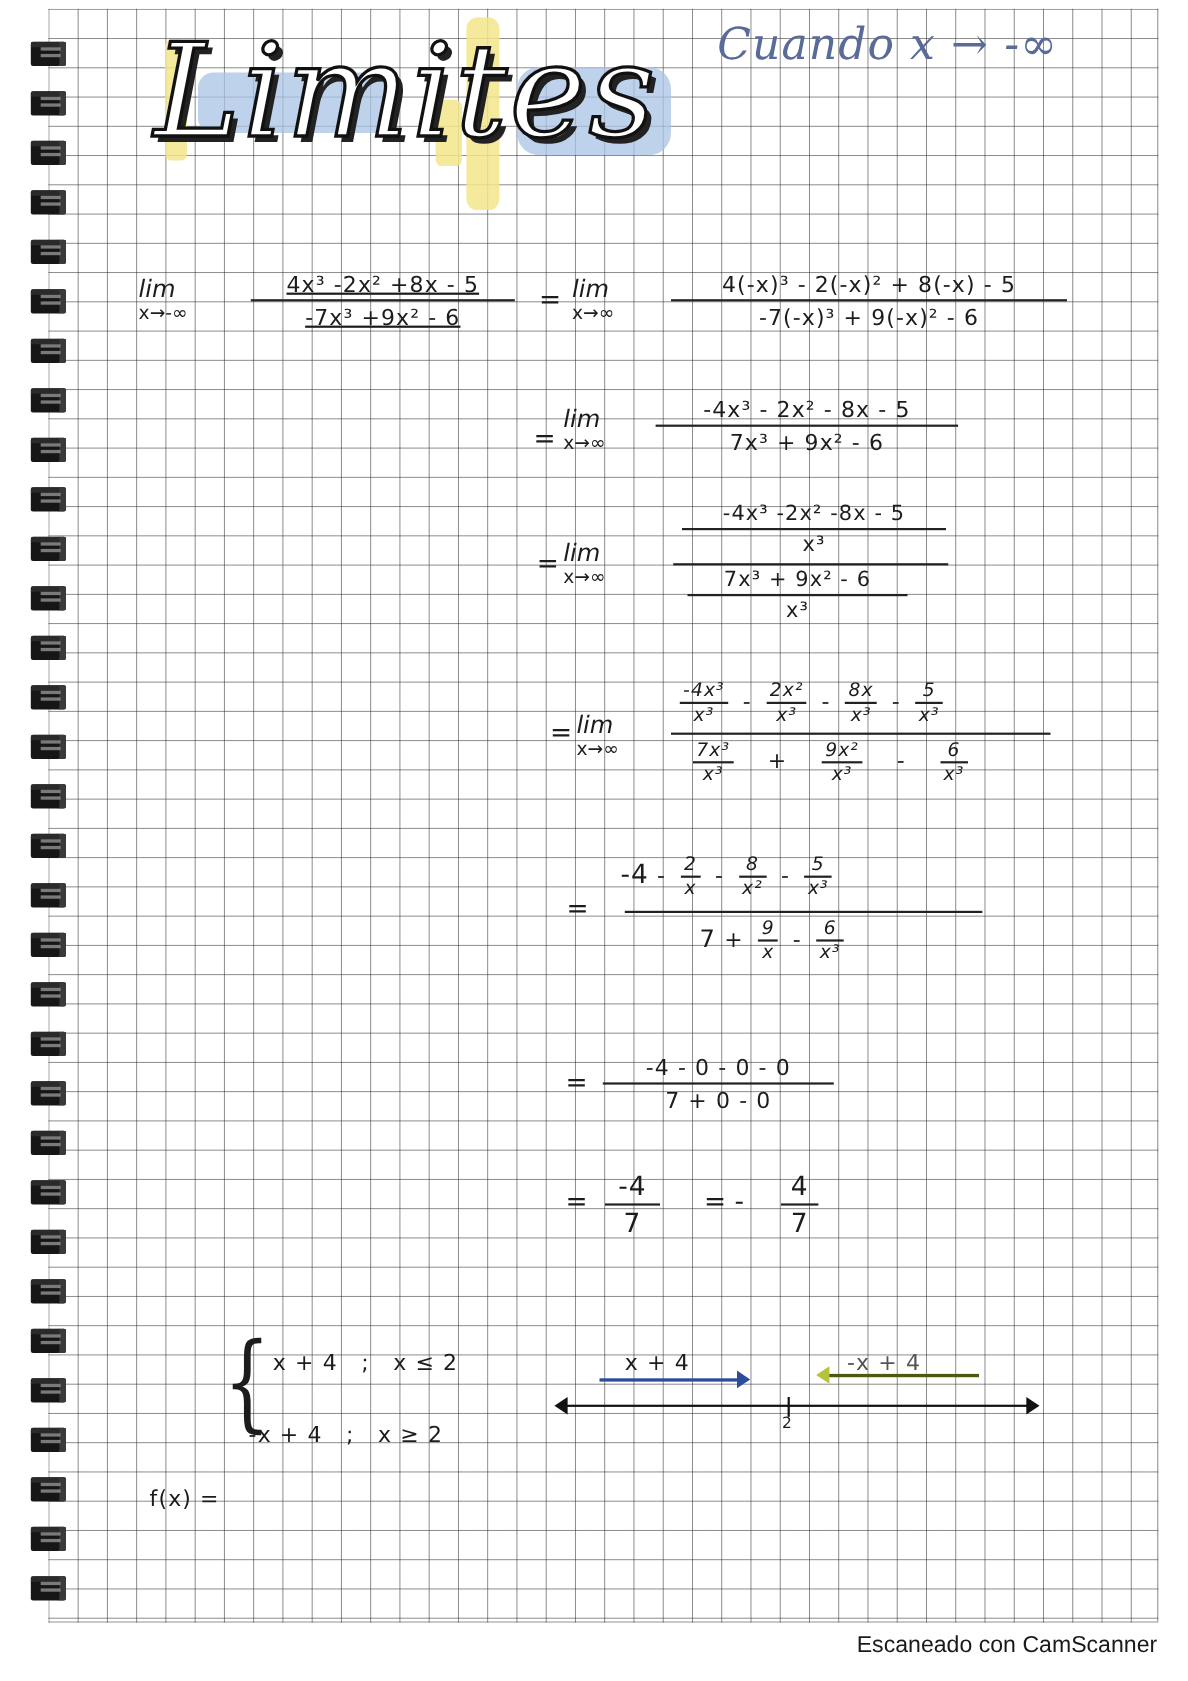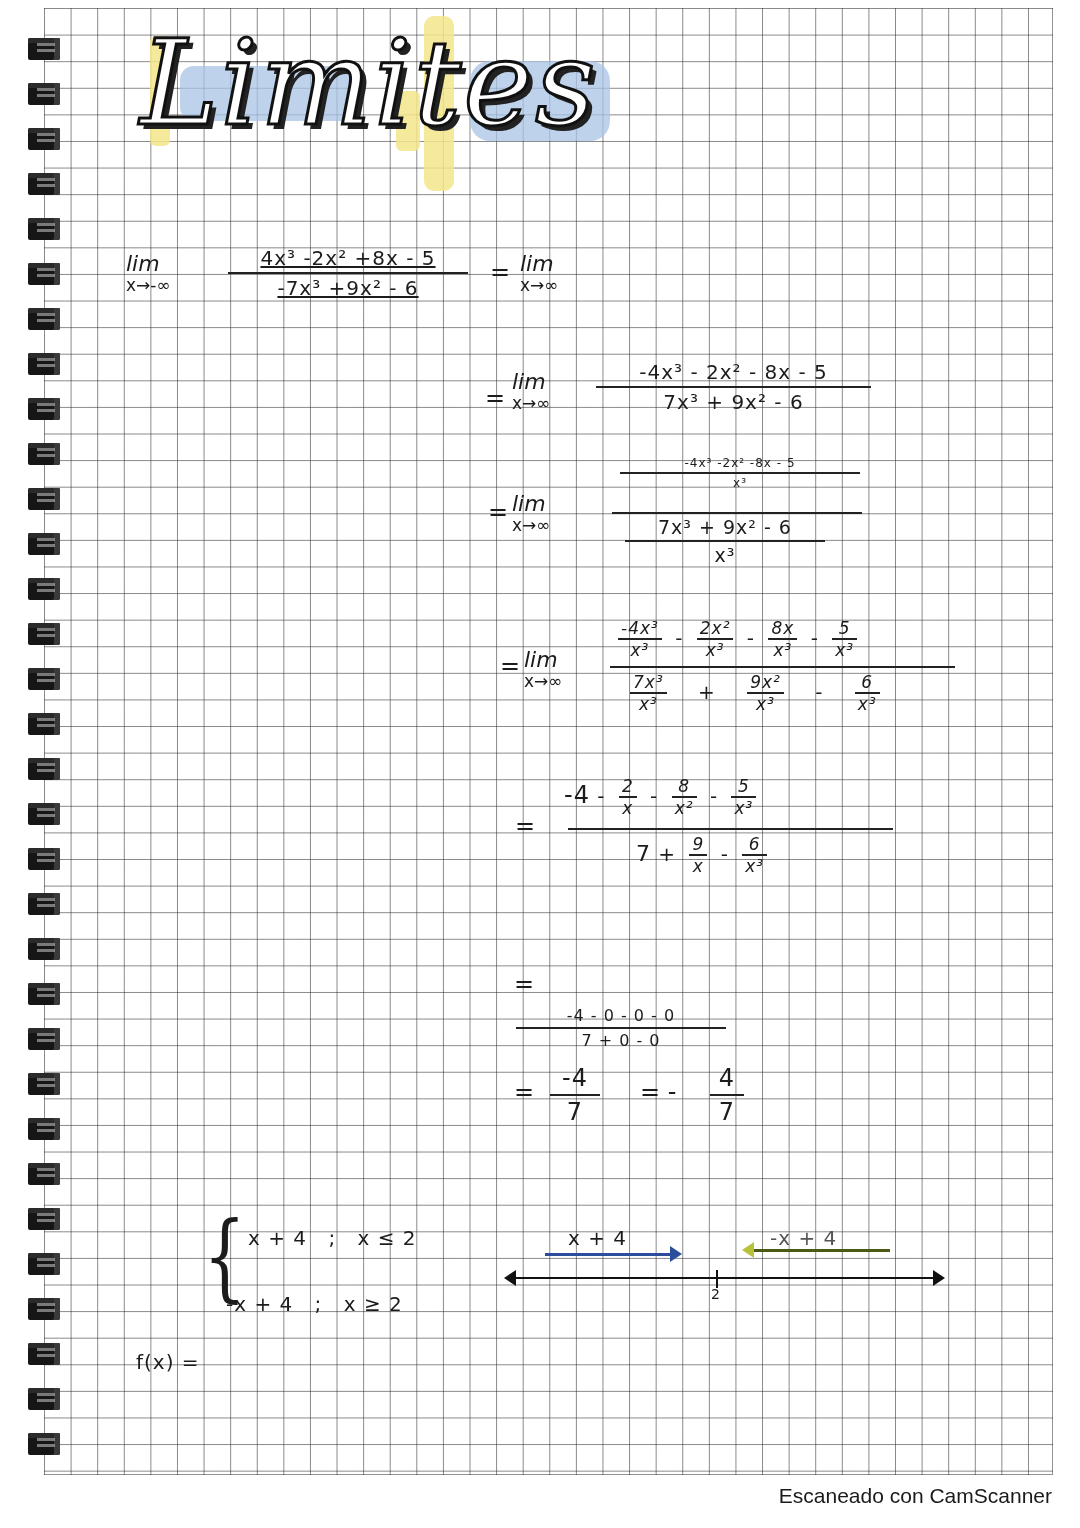--- a/index.html
+++ b/index.html
@@ -102,55 +102,58 @@
   </div>
 
   <div class="title">
     <div class="hl-y1"></div>
     <div class="hl-b1"></div>
     <div class="hl-y2"></div>
     <div class="hl-y3"></div>
     <div class="hl-b2"></div>
     <div class="word">Limites</div>
   </div>
+  <div class="cuando">Cuando x → -∞</div>
 
   <div class="hand">
     <div class="lim" style="left:126px;top:252px;">
       <span>lim</span>
       <span class="sub">x→-∞</span>
     </div>
     <div class="frac" style="left:228px;top:246px;width:240px;text-decoration:underline;">
       <span class="num">4x³ -2x² +8x - 5</span>
       <span class="den">-7x³ +9x² - 6</span>
     </div>
 
     <div class="eq" style="left:490px;top:258px;">=</div>
     <div class="lim" style="left:520px;top:252px;">
       <span>lim</span>
       <span class="sub">x→∞</span>
     </div>
     <div class="frac" style="left:610px;top:246px;width:360px;">
+      <span class="num">4(-x)³ - 2(-x)² + 8(-x) - 5</span>
+      <span class="den">-7(-x)³ + 9(-x)² - 6</span>
     </div>
 
     <div class="eq" style="left:485px;top:384px;">=</div>
     <div class="lim" style="left:512px;top:370px;">
       <span>lim</span>
       <span class="sub">x→∞</span>
     </div>
     <div class="frac" style="left:596px;top:360px;width:275px;">
       <span class="num">-4x³ - 2x² - 8x - 5</span>
       <span class="den">7x³ + 9x² - 6</span>
     </div>
 
     <div class="eq" style="left:488px;top:498px;">=</div>
     <div class="lim" style="left:512px;top:492px;">
       <span>lim</span>
       <span class="sub">x→∞</span>
     </div>
-    <div class="frac" style="left:620px;top:456px;width:240px;font-size:12px;">
+    <div class="frac" style="left:620px;top:456px;width:240px;font-size:19px;">
       <span class="num">-4x³ -2x² -8x - 5</span>
       <span class="den">x³</span>
     </div>
     <div class="bigline" style="left:612px;top:512px;width:250px;"></div>
     <div class="frac" style="left:625px;top:516px;width:200px;font-size:19px;">
       <span class="num">7x³ + 9x² - 6</span>
       <span class="den">x³</span>
     </div>
 
     <div class="eq" style="left:500px;top:652px;">=</div>
@@ -189,21 +192,21 @@
     <div class="bigline" style="left:568px;top:828px;width:325px;"></div>
     <div class="txt" style="left:636px;top:834px;">
       <span style="font-size:22px">7</span>
       <span>+</span>
       <span class="mini"><span class="n">9</span><span class="d">x</span></span>
       <span>-</span>
       <span class="mini"><span class="n">6</span><span class="d">x³</span></span>
     </div>
 
     <div class="eq" style="left:514px;top:970px;">=</div>
-    <div class="frac" style="left:516px;top:958px;width:210px;font-size:16px;margin-top:48px;">
+    <div class="frac" style="left:548px;top:958px;width:210px;font-size:20px;">
       <span class="num">-4 - 0 - 0 - 0</span>
       <span class="den">7 + 0 - 0</span>
     </div>
 
     <div class="eq" style="left:514px;top:1078px;">=</div>
     <div class="frac" style="left:550px;top:1064px;width:50px;font-size:24px;">
       <span class="num">-4</span>
       <span class="den">7</span>
     </div>
     <div class="eq" style="left:640px;top:1078px;">= -</div>

